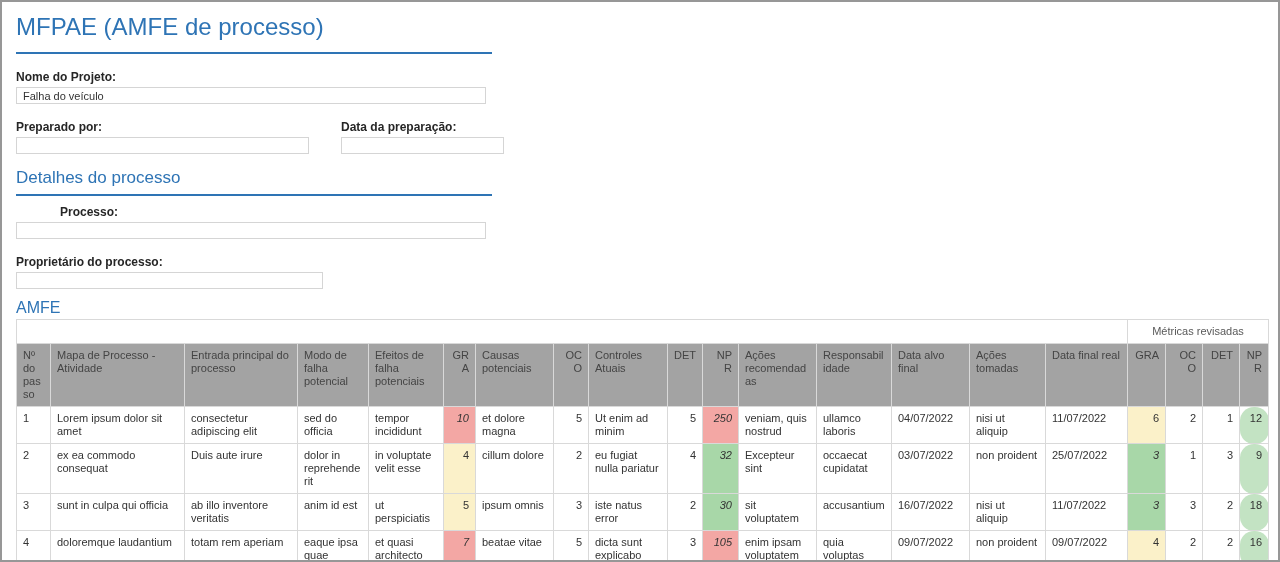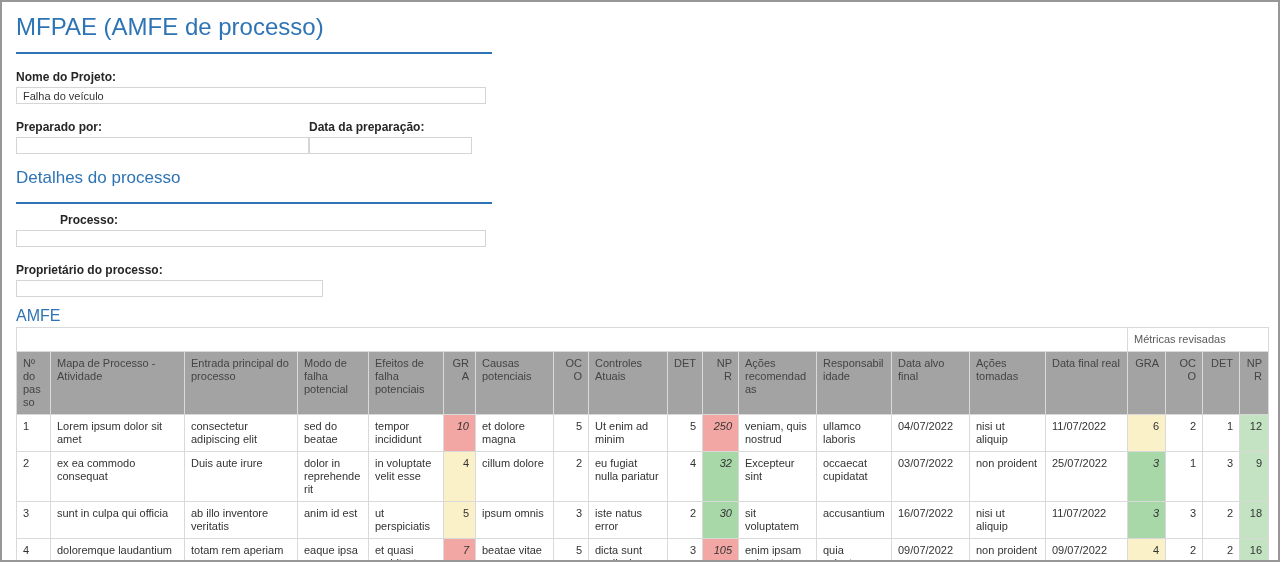--- a/index.html
+++ b/index.html
@@ -27,30 +27,30 @@
     margin-top: 17px; line-height: 13px;
   }
   .text-input {
     display: block; margin-top: 3px;
     height: 17px; width: 470px;
     border: 1px solid #d5d5d5; background: #fff;
     font-family: "Liberation Sans", sans-serif;
     font-size: 11px; color: #333; padding: 2px 6px;
     outline: none;
   }
-  .two-col { display: flex; gap: 0; }
+  .two-col { display: flex; gap: 32px; }
   .two-col .col-a { width: 293px; }
   .two-col .col-b { width: 163px; }
   .two-col .text-input { width: 100%; }
 
   .section-title {
     margin-top: 14px;
     color: var(--accent, #2e74b5);
     font-size: 17px; font-weight: 400; line-height: 20px;
-    padding-bottom: 14px;
+    padding-bottom: 6px;
     border-bottom: 2px solid var(--accent, #2e74b5);
     width: 476px;
   }
   .field-label.after-section { margin-top: 10px; margin-left: 44px; }
   .input-medium { width: 307px; }
 
   .amfe-label {
     margin-top: 12px;
     color: var(--accent, #2e74b5);
     font-size: 16px; line-height: 14px; font-weight: 400;
@@ -64,32 +64,32 @@
     font-size: 11px; color: #333;
   }
   table.amfe td, table.amfe th {
     border: 1px solid #d9d9d9;
     vertical-align: top;
     padding: 5px 6px;
     line-height: 13px;
     overflow-wrap: anywhere;
   }
   td.gap-cell { height: 17px; padding: 1px 4px; background: #fff; color: #595959; }
-  td.group-head { text-align: left; font-size: 11px; }
+  td.group-head { text-align: center; font-size: 11px; }
   th.col-head {
     background: #a3a3a3; color: #444;
     font-weight: 400; text-align: left;
     height: 58px;
   }
   tbody td { height: 36px; background: #fff; }
   .al-right { text-align: right !important; }
   .c-red    { background: var(--c-red, #f3a7a4) !important; font-style: italic; }
   .c-yellow { background: var(--c-yellow, #fbf1c9) !important; }
   .c-green  { background: var(--c-green, #a8d7a8) !important; font-style: italic; }
-  .c-lightgreen { background: var(--c-lightgreen, #c3e3c3) !important; }
+  .c-lightgreen { background: var(--c-lightgreen, #c3e3c3) !important; border-radius: 14px; }
 </style>
 </head>
 <body>
 
 <div class="frame">
   <div class="content">
 
     <h1 class="page-title">MFPAE (AMFE de processo)</h1>
     <div class="title-rule"></div>
 
@@ -166,21 +166,21 @@
             <th class="col-head al-right">OCO</th>
             <th class="col-head al-right">DET</th>
             <th class="col-head al-right">NPR</th>
           </tr>
         </thead>
       <tbody>
           <tr>
             <td class="">1</td>
             <td class="">Lorem ipsum dolor sit amet</td>
             <td class="">consectetur adipiscing elit</td>
-            <td class="">sed do beatae</td>
+            <td class="">sed do officia</td>
             <td class="">tempor incididunt</td>
             <td class="al-right c-red">10</td>
             <td class="">et dolore magna</td>
             <td class="al-right">5</td>
             <td class="">Ut enim ad minim</td>
             <td class="al-right">5</td>
             <td class="al-right c-red">250</td>
             <td class="">veniam, quis nostrud</td>
             <td class="">ullamco laboris</td>
             <td class="">04/07/2022</td>

